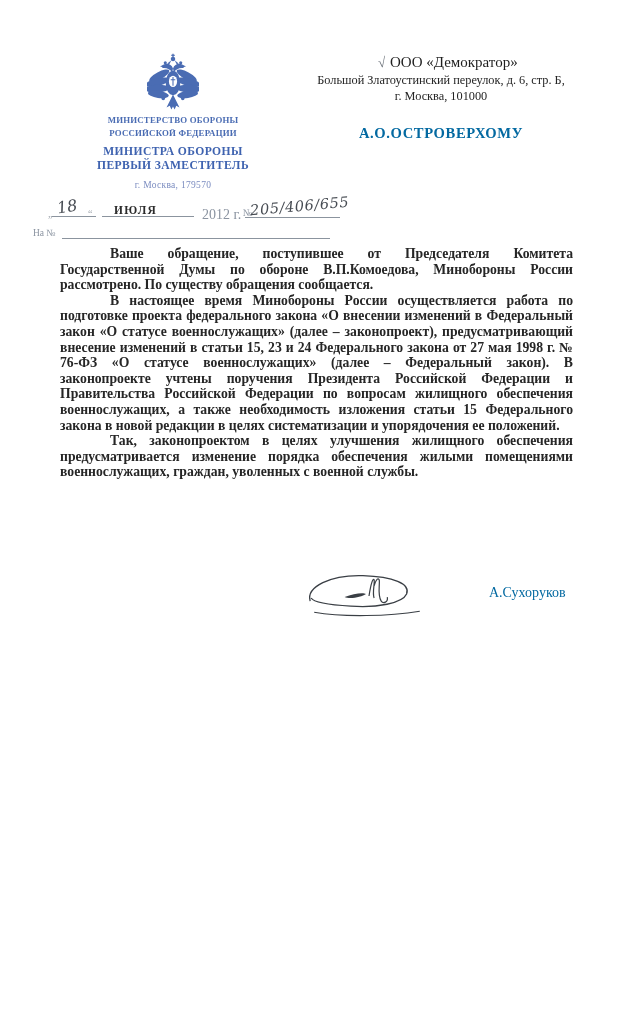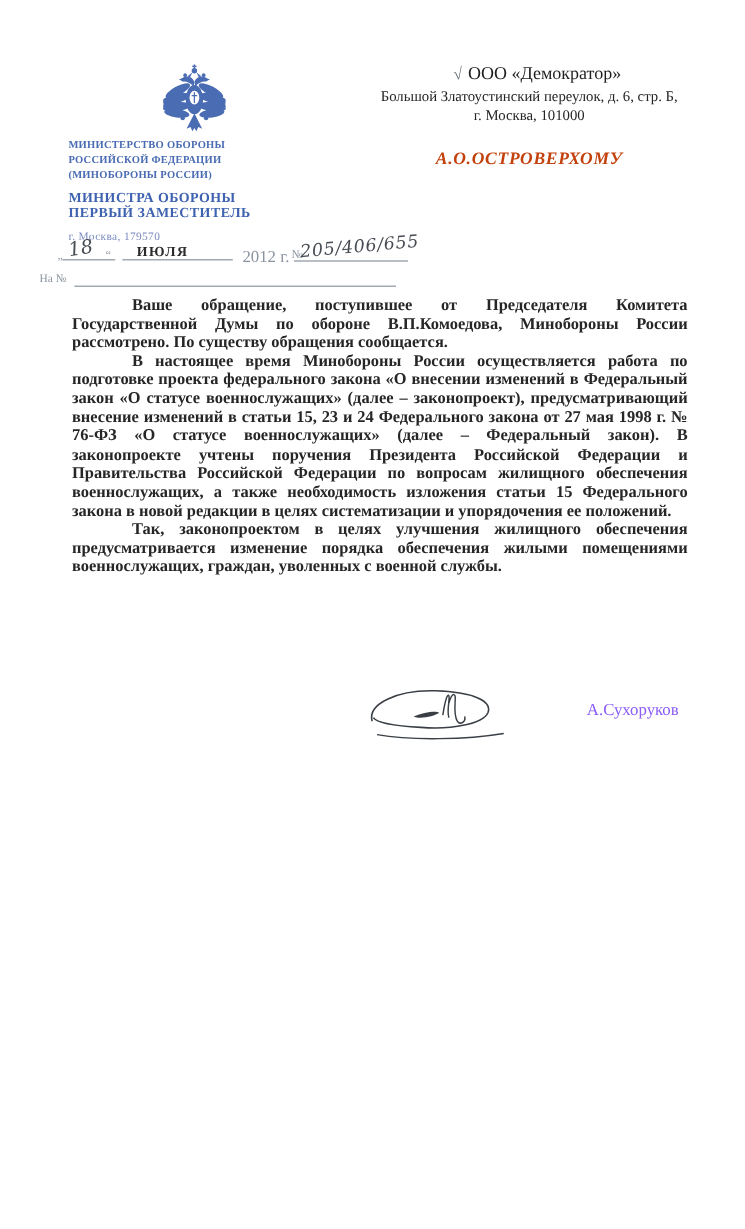--- a/index.html
+++ b/index.html
@@ -1,33 +1,33 @@
 <!DOCTYPE html>
 <html><head>
 <meta charset="utf-8">
 <style>
   html,body{margin:0;padding:0;background:#ffffff;}
   .page{position:relative;width:621px;height:1024px;background:#ffffff;
         font-family:"Liberation Serif",serif;color:#262626;overflow:hidden;}
 
   
-  .sender{position:absolute;left:57px;top:53px;width:210px;}
+  .sender{position:absolute;left:68px;top:53px;width:210px;text-align:center;}
   .emblem{width:52px;height:60px;margin:0 auto;display:block;}
   .ministry{margin-top:1px;color:#4a6cb3;font-size:8.8px;font-weight:600;
             letter-spacing:0.2px;line-height:12.5px;}
   .official-title{margin-top:6px;color:#3f63b0;font-size:11.6px;font-weight:700;
                   letter-spacing:0.4px;line-height:13.5px;}
   .city{margin-top:8px;color:#7b8cc0;font-size:9.5px;letter-spacing:0.3px;}
 
   
   .recipient{position:absolute;left:305px;top:54px;width:272px;text-align:center;}
   .org-line{font-size:15px;color:#1f1f1f;padding-left:14px;}
   .check{color:#6d737b;font-size:14px;display:inline-block;transform:rotate(-6deg);margin-right:4px;}
   .addr{font-size:12.3px;margin-top:2px;line-height:14px;color:#242424;}
-  .addressee{margin-top:22px;font-size:14.6px;font-weight:700;letter-spacing:0.6px;color:#c2410c;font-style:italic;}
+  .addressee{margin-top:22px;font-size:14.6px;font-weight:700;letter-spacing:0.6px;color:#0369a1;}
 
   
   .abs{position:absolute;}
   .rule{position:absolute;height:0;border-bottom:1px solid #8b949e;}
   .hw{font-style:italic;color:#474c53;font-family:"DejaVu Serif",serif;}
   .hw-day{left:57px;top:197px;font-size:16px;transform:rotate(-9deg);}
   .q{color:#9aa1a9;font-size:10px;}
   .q-open{left:48px;top:208px;}
   .q-close{left:88px;top:208px;}
   .month{left:114px;top:204px;font-size:11.5px;font-weight:700;letter-spacing:1.2px;color:#2b2b2b;}
@@ -40,21 +40,21 @@
   .ul-num{left:245px;top:217px;width:95px;}
   .ul-ref{left:62px;top:238px;width:268px;}
 
   
   .body-text{position:absolute;left:60px;top:246px;width:513px;
              font-size:13.7px;line-height:15.6px;text-align:justify;color:#262626;font-weight:bold;}
   .body-text p{margin:0;text-indent:50px;}
 
   
   .signature-wrap{position:absolute;left:302px;top:570px;width:132px;height:52px;}
-  .signer-name{position:absolute;left:489px;top:585px;font-size:14px;color:#8b5cf6;}
+  .signer-name{position:absolute;left:489px;top:585px;font-size:14px;color:#0369a1;}
 </style>
 </head>
 <body>
 
 <div class="page">
 
   <div class="sender">
     <svg class="emblem" viewBox="0 0 64 72">
       <g fill="#4a6cb3">
         <rect x="31.2" y="0" width="1.6" height="4"></rect>
@@ -80,21 +80,20 @@
         <circle cx="20" cy="55" r="2.2"></circle>
         <circle cx="44" cy="55" r="2.2"></circle>
         <path d="M32,50 L24,66 L28,64 L30,68.5 L32,65 L34,68.5 L36,64 L40,66 Z"></path>
       </g>
       <ellipse cx="32" cy="34" rx="5" ry="7" fill="#ffffff"></ellipse>
       <path d="M32,28.5 L32,39.5 M29.2,32 L34.8,32" stroke="#4a6cb3" stroke-width="1.3" fill="none"></path>
     </svg>
     <div class="ministry">
       <div>МИНИСТЕРСТВО ОБОРОНЫ</div>
       <div>РОССИЙСКОЙ ФЕДЕРАЦИИ</div>
-      <div>(МИНОБОРОНЫ РОССИИ)</div>
     </div>
     <div class="official-title">
       <div>МИНИСТРА ОБОРОНЫ</div>
       <div>ПЕРВЫЙ ЗАМЕСТИТЕЛЬ</div>
     </div>
     <div class="city">г. Москва, 179570</div>
   </div>
 
   <div class="recipient">
     <div class="org-line">

